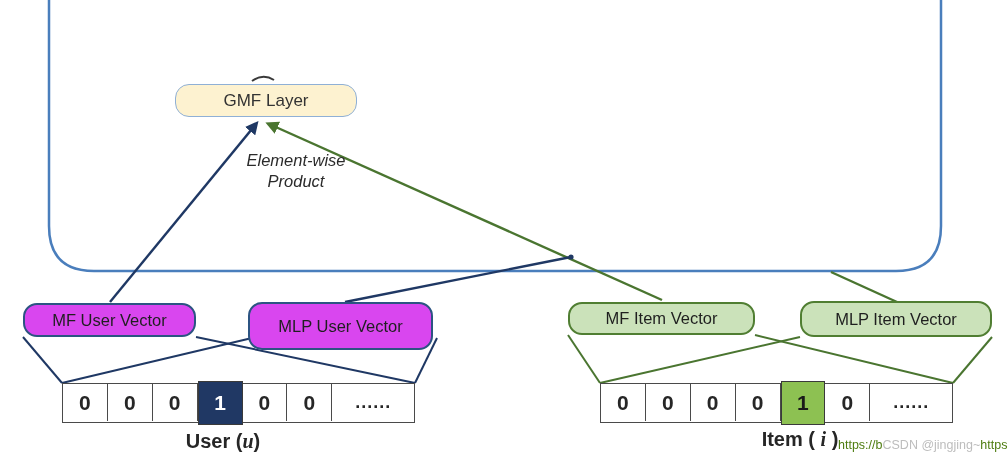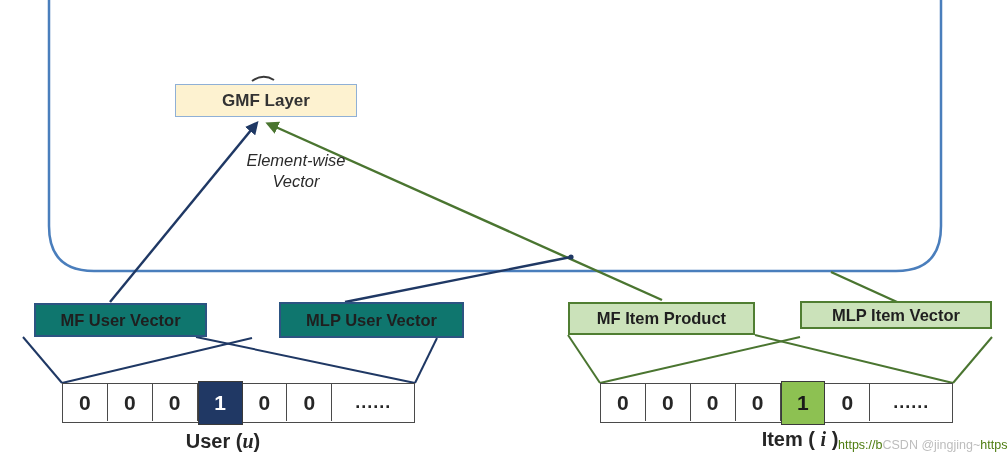--- a/index.html
+++ b/index.html
@@ -3,32 +3,32 @@
 <meta charset="utf-8">
 <style>
   html,body{margin:0;padding:0;background:#ffffff;}
   #stage{
     position:relative;width:1008px;height:463px;overflow:hidden;
     font-family:"Liberation Sans",sans-serif;background:#ffffff;
   }
   #wires{position:absolute;left:0;top:0;width:1008px;height:463px;}
   .box{
     position:absolute;display:flex;align-items:center;justify-content:center;
-    box-sizing:border-box;font-weight:700;color:#1f1f1f;text-align:center;
+    box-sizing:border-box;font-weight:400;color:#1f1f1f;text-align:center;border-radius:14px;
   }
   .gmf{
     left:175px;top:84px;width:182px;height:33px;
     background:#fdf2d0;border:1.5px solid #8fb0d6;font-size:17px;color:#333333;
   }
-  .vec-blue{background:#0f766e;border:2px solid #2c5482;font-size:16.5px;margin-left:11px;}
+  .vec-blue{background:#d946ef;border:2px solid #2c5482;font-size:16.5px;}
   .vec-green{background:#cbe2ba;border:2px solid #507e32;font-size:16.5px;}
   .mf-user{left:23px;top:303px;width:173px;height:34px;}
-  .mlp-user{left:268px;top:302px;width:185px;height:36px;}
+  .mlp-user{left:248px;top:302px;width:185px;height:48px;}
   .mf-item{left:568px;top:302px;width:187px;height:33px;}
-  .mlp-item{left:800px;top:301px;width:192px;height:28px;}
+  .mlp-item{left:800px;top:301px;width:192px;height:36px;}
   .ew-label{
     position:absolute;left:211px;top:150px;width:170px;text-align:center;
     font-weight:400;font-style:italic;font-size:16.5px;line-height:21px;color:#2b2b2b;
   }
   .onehot{
     position:absolute;display:flex;box-sizing:border-box;height:40px;
     border:1.5px solid #4a4a4a;background:#ffffff;
   }
   .onehot-user{left:62px;top:383px;width:353px;}
   .onehot-item{left:600px;top:383px;width:353px;}
@@ -92,26 +92,26 @@
     <line x1="568" y1="335" x2="600" y2="383" stroke="#4a7530" stroke-width="2"></line>
     <line x1="755" y1="335" x2="953" y2="383" stroke="#4a7530" stroke-width="2"></line>
     <line x1="800" y1="337" x2="600" y2="383" stroke="#4a7530" stroke-width="2"></line>
     <line x1="992" y1="337" x2="953" y2="383" stroke="#4a7530" stroke-width="2"></line>
   </svg>
 
   <div class="box gmf">GMF Layer</div>
 
   <div class="ew-label">
     <div>Element-wise</div>
-    <div>Vector</div>
+    <div>Product</div>
   </div>
 
   <div class="box vec-blue mf-user">MF User Vector</div>
   <div class="box vec-blue mlp-user">MLP User Vector</div>
-  <div class="box vec-green mf-item">MF Item Product</div>
+  <div class="box vec-green mf-item">MF Item Vector</div>
   <div class="box vec-green mlp-item">MLP Item Vector</div>
 
   <div class="onehot onehot-user">
     <div class="cell">0</div>
     <div class="cell">0</div>
     <div class="cell">0</div>
     <div class="cell hot hot-navy">1</div>
     <div class="cell">0</div>
     <div class="cell">0</div>
     <div class="cell wide">......</div>

